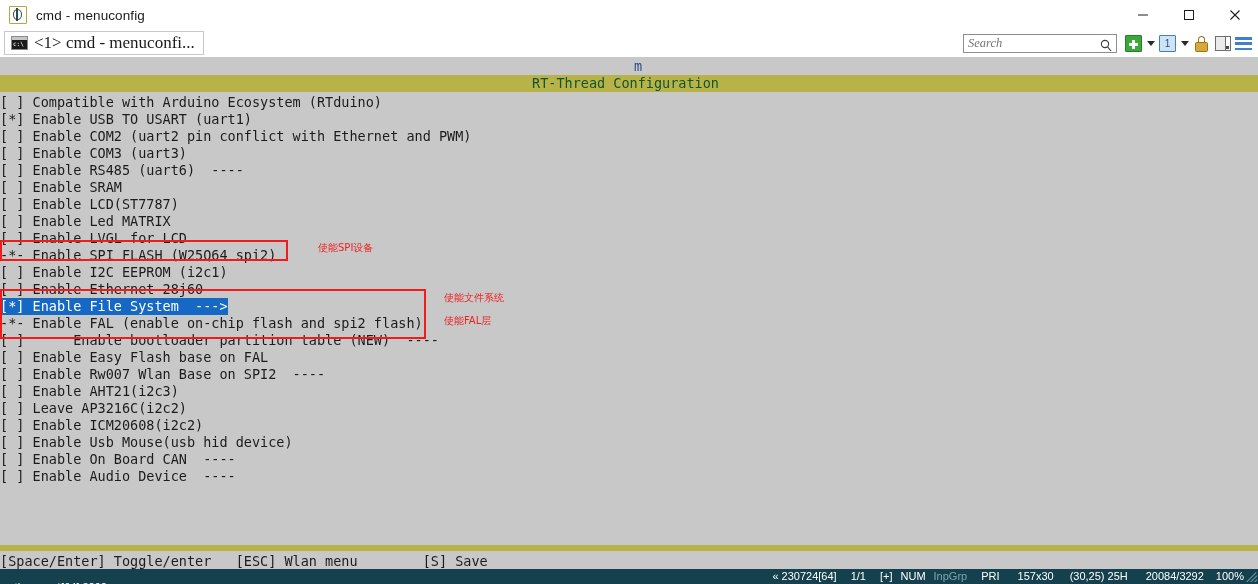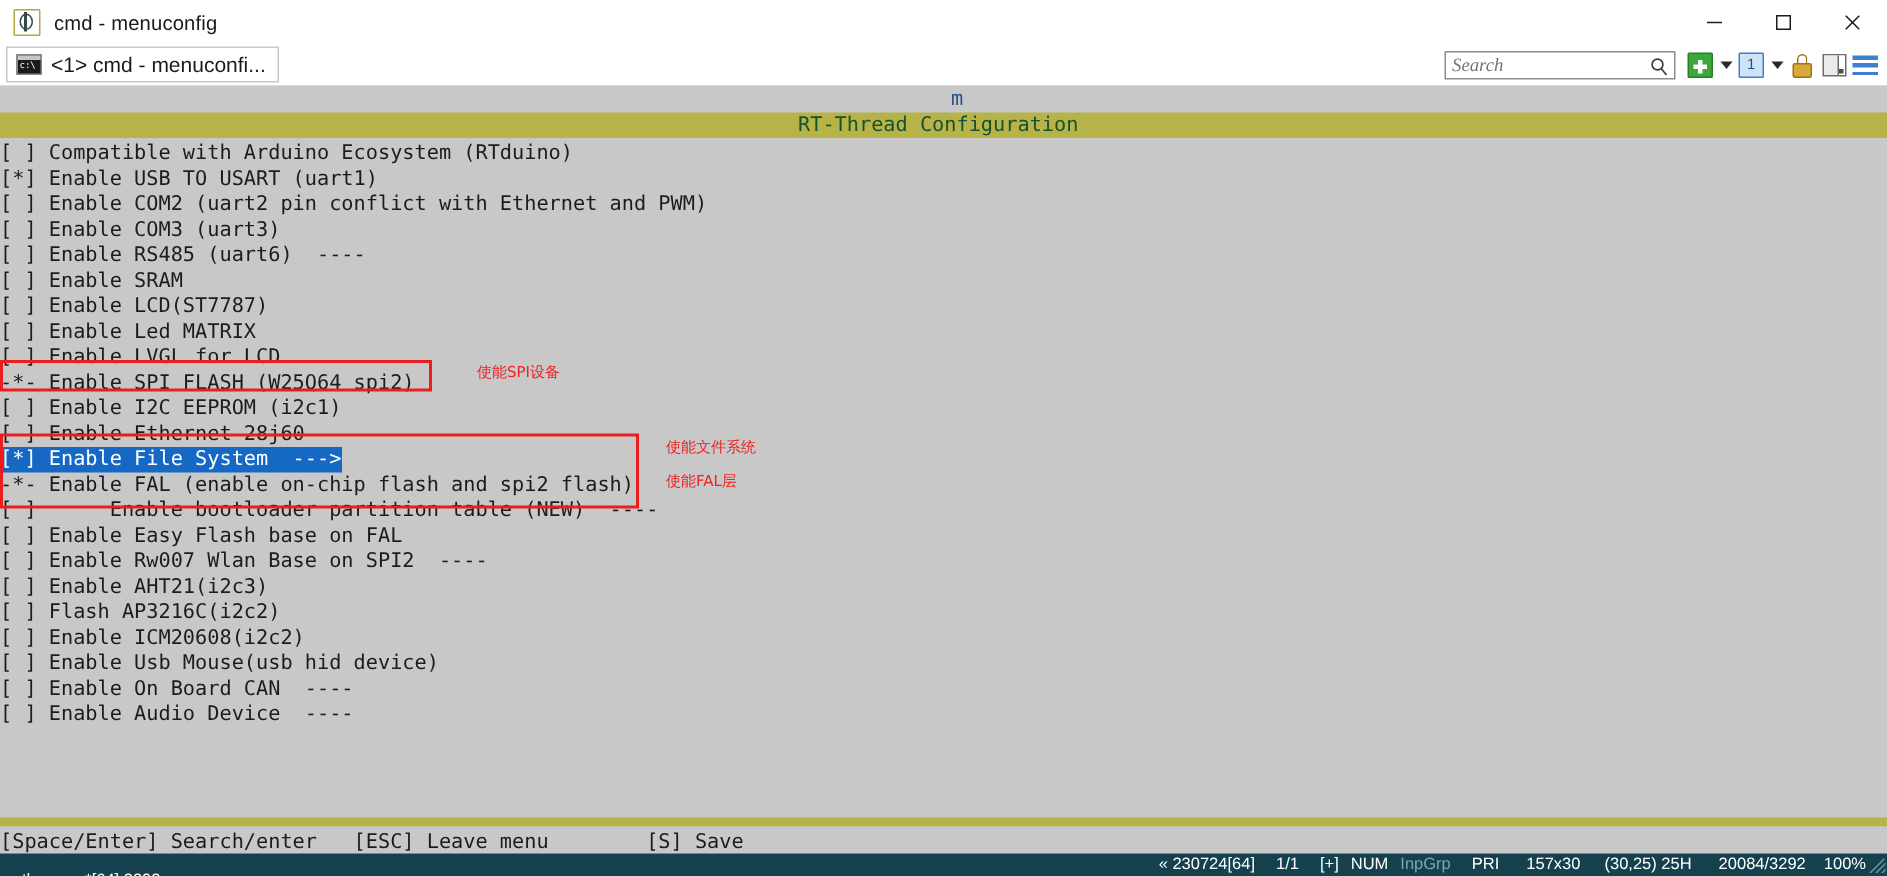--- a/index.html
+++ b/index.html
@@ -114,23 +114,24 @@
   .tab .tab-icon::after {
     content: "c:\\";
     position: absolute;
     left: 1px; top: 3px;
     font-family: "DejaVu Sans Mono", monospace;
     font-size: 6px;
     color: #ffffff;
     line-height: 8px;
   }
   .tab .tab-label {
-    font-size: 14px;
+    font-size: 17px;
     color: #1a1a1a;
     white-space: nowrap;
+    font-family: Liberation Serif, serif;
   }
 
   .toolbar-right {
     position: absolute;
     right: 4px; top: 2px;
     height: 23px;
     display: flex;
     align-items: center;
   }
   .search-box {
@@ -482,32 +483,32 @@
       <div class="row">[ ] Enable I2C EEPROM (i2c1)</div>
       <div class="row">[ ] Enable Ethernet 28j60</div>
 
       <div class="row"><span class="sel">[*] Enable File System  ---&gt;</span></div>
 
       <div class="row">-*- Enable FAL (enable on-chip flash and spi2 flash)</div>
       <div class="row">[ ]      Enable bootloader partition table (NEW)  ----</div>
       <div class="row">[ ] Enable Easy Flash base on FAL</div>
       <div class="row">[ ] Enable Rw007 Wlan Base on SPI2  ----</div>
       <div class="row">[ ] Enable AHT21(i2c3)</div>
-      <div class="row">[ ] Flash AP3216C(i2c2)</div>
+      <div class="row">[ ] Leave AP3216C(i2c2)</div>
       <div class="row">[ ] Enable ICM20608(i2c2)</div>
       <div class="row">[ ] Enable Usb Mouse(usb hid device)</div>
       <div class="row">[ ] Enable On Board CAN  ----</div>
       <div class="row">[ ] Enable Audio Device  ----</div>
     </div>
 
     <div style="height:60px"></div>
 
     <div class="help-band"></div>
     <div class="help-rows">
-      <div class="row">[Space/Enter] Search/enter   [ESC] Leave menu        [S] Save</div>
+      <div class="row">[Space/Enter] Toggle/enter   [ESC] Wlan menu        [S] Save</div>
 
     </div>
   </div>
 
   <div class="redbox" style="left:0px; top:240px; width:288px; height:21px;"></div>
   <div class="redbox" style="left:0px; top:289px; width:426px; height:50px;"></div>
 
   <div class="cn-note" style="left:318px; top:241px;">使能SPI设备</div>
   <div class="cn-note" style="left:444px; top:291px;">使能文件系统</div>
   <div class="cn-note" style="left:444px; top:314px;">使能FAL层</div>

